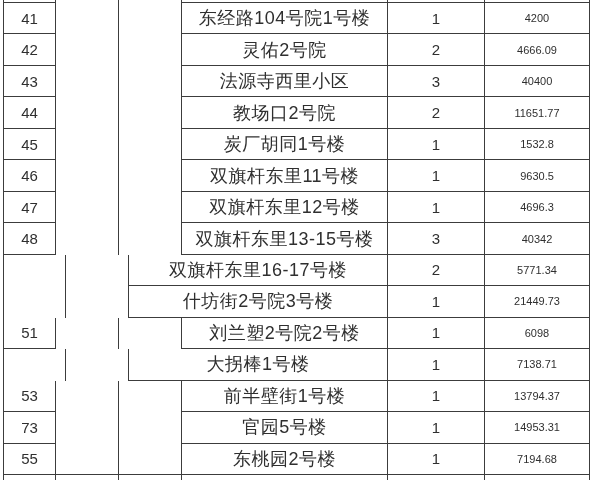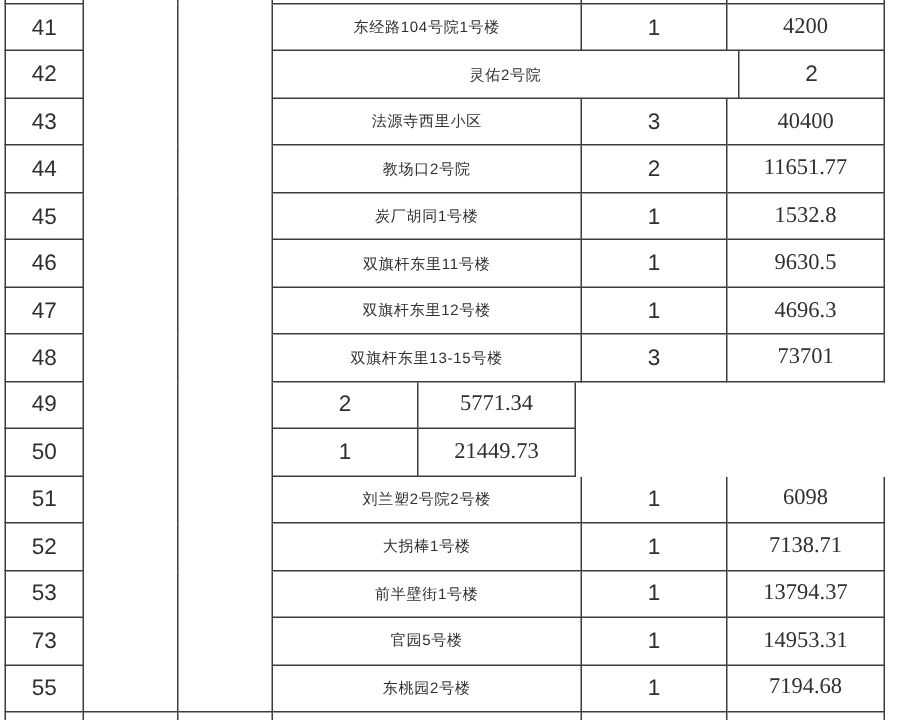--- a/index.html
+++ b/index.html
@@ -21,23 +21,23 @@
     box-sizing:border-box;
     border-right:1px solid #3c3c3c;
     display:flex;align-items:center;justify-content:center;
     color:#2f2f2f;overflow:hidden;white-space:nowrap;
   }
   .cell:first-child{border-left:1px solid #3c3c3c;}
 
   .c-no{width:53px;flex:0 0 53px;font-size:15px;}
   .c-e1{width:63px;flex:0 0 63px;}
   .c-e2{width:63px;flex:0 0 63px;}
-  .c-name{flex:1;font-size:10px;letter-spacing:0.5px;}
+  .c-name{flex:1;font-size:18px;letter-spacing:0.5px;}
   .c-count{width:97px;flex:0 0 97px;font-size:15px;}
-  .c-amount{width:105px;flex:0 0 105px;font-size:15px;font-family:Liberation Serif, serif;}
+  .c-amount{width:105px;flex:0 0 105px;font-size:11px;}
 
   
   .body .cell{border-bottom:1px solid #3c3c3c;}
   
   .body .c-e1,.body .c-e2{border-bottom:none;}
   
   .body .row.last .c-e1,.body .row.last .c-e2{border-bottom:1px solid #3c3c3c;}
   
   .sliver-top .cell{border-bottom:1px solid #3c3c3c;}
   .sliver-top .c-e1,.sliver-top .c-e2{border-bottom:none;}
@@ -67,20 +67,21 @@
     <div class="cell c-name">东经路104号院1号楼</div>
     <div class="cell c-count">1</div>
     <div class="cell c-amount">4200</div>
   </div>
         <div class="row">
     <div class="cell c-no">42</div>
     <div class="cell c-e1"></div>
     <div class="cell c-e2"></div>
     <div class="cell c-name">灵佑2号院</div>
     <div class="cell c-count">2</div>
+    <div class="cell c-amount">4666.09</div>
   </div>
         <div class="row">
     <div class="cell c-no">43</div>
     <div class="cell c-e1"></div>
     <div class="cell c-e2"></div>
     <div class="cell c-name">法源寺西里小区</div>
     <div class="cell c-count">3</div>
     <div class="cell c-amount">40400</div>
   </div>
         <div class="row">
@@ -114,46 +115,45 @@
     <div class="cell c-name">双旗杆东里12号楼</div>
     <div class="cell c-count">1</div>
     <div class="cell c-amount">4696.3</div>
   </div>
         <div class="row">
     <div class="cell c-no">48</div>
     <div class="cell c-e1"></div>
     <div class="cell c-e2"></div>
     <div class="cell c-name">双旗杆东里13-15号楼</div>
     <div class="cell c-count">3</div>
-    <div class="cell c-amount">73701</div>
+    <div class="cell c-amount">40342</div>
   </div>
         <div class="row">
-    <div class="cell c-no">49</div>
     <div class="cell c-e1"></div>
     <div class="cell c-e2"></div>
+    <div class="cell c-name">双旗杆东里16-17号楼</div>
     <div class="cell c-count">2</div>
     <div class="cell c-amount">5771.34</div>
   </div>
         <div class="row">
-    <div class="cell c-no">50</div>
     <div class="cell c-e1"></div>
     <div class="cell c-e2"></div>
+    <div class="cell c-name">什坊街2号院3号楼</div>
     <div class="cell c-count">1</div>
     <div class="cell c-amount">21449.73</div>
   </div>
         <div class="row">
     <div class="cell c-no">51</div>
     <div class="cell c-e1"></div>
     <div class="cell c-e2"></div>
     <div class="cell c-name">刘兰塑2号院2号楼</div>
     <div class="cell c-count">1</div>
     <div class="cell c-amount">6098</div>
   </div>
         <div class="row">
-    <div class="cell c-no">52</div>
     <div class="cell c-e1"></div>
     <div class="cell c-e2"></div>
     <div class="cell c-name">大拐棒1号楼</div>
     <div class="cell c-count">1</div>
     <div class="cell c-amount">7138.71</div>
   </div>
         <div class="row">
     <div class="cell c-no">53</div>
     <div class="cell c-e1"></div>
     <div class="cell c-e2"></div>

